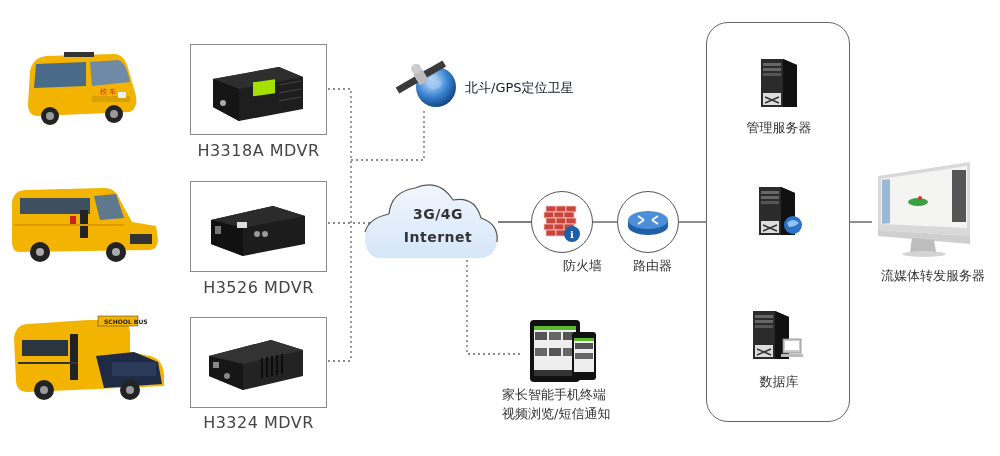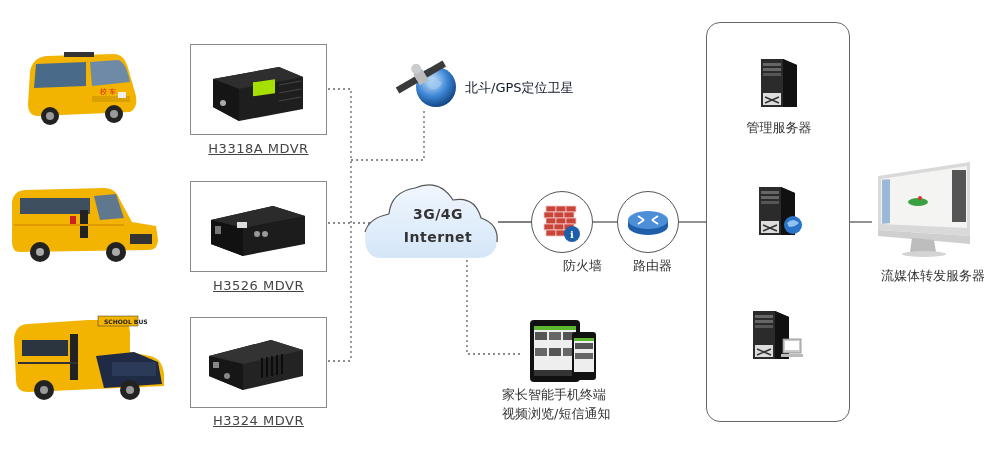--- a/index.html
+++ b/index.html
@@ -5,30 +5,30 @@
   * { box-sizing: border-box; margin: 0; padding: 0; }
   html, body { width: 1000px; height: 456px; background: #ffffff; overflow: hidden; }
   body { position: relative; font-family: "DejaVu Sans", "Liberation Sans", sans-serif; color: #333; }
   .abs { position: absolute; }
   svg.lines { position: absolute; left: 0; top: 0; width: 1000px; height: 456px; }
 
   
   .bus { position: absolute; }
   
   .mdvr-box { position: absolute; width: 137px; height: 91px; border: 1.5px solid #8a8a8a; background: #fff; }
-  .mdvr-label { position: absolute; width: 137px; text-align: center; font-size: 13px; color: #444; letter-spacing: 0.5px; text-decoration: underline; }
+  .mdvr-label { position: absolute; width: 137px; text-align: center; font-size: 16px; color: #444; letter-spacing: 0.5px; }
 
   .sat-label { position: absolute; left: 465px; top: 79px; font-size: 13px; color: #0f172a; }
 
   .cloud-text { position: absolute; left: 378px; width: 120px; text-align: center; font-weight: bold; color: #333; font-size: 14px; letter-spacing: 0.5px; }
 
   .node-circle { position: absolute; width: 62px; height: 62px; border: 1.5px solid #555; border-radius: 50%; background: #fff; }
   .node-label { position: absolute; width: 80px; text-align: right; font-size: 13px; color: #333; }
 
-  .server-group { position: absolute; left: 706px; top: 22px; width: 144px; height: 400px; border: 1.5px solid #666; border-radius: 14px; background: #fff; }
+  .server-group { position: absolute; left: 706px; top: 22px; width: 144px; height: 400px; border: 1.5px solid #666; border-radius: 22px; background: #fff; }
   .server-label { position: absolute; width: 144px; text-align: center; font-size: 13px; color: #333; left: 0; }
 
   .phone-label { position: absolute; left: 502px; width: 150px; text-align: left; font-size: 13px; color: #333; line-height: 18px; }
   .client-label { position: absolute; left: 868px; top: 267px; width: 130px; text-align: center; font-size: 13px; color: #333; }
 </style>
 </head>
 <body>
 
 <svg class="lines" viewBox="0 0 1000 456">
   <g stroke="#666" stroke-width="1.3" stroke-dasharray="2,3" fill="none">
@@ -258,20 +258,21 @@
     <polygon points="26,4 40,10 40,52 26,52" fill="#111"></polygon>
     <rect x="6" y="8" width="18" height="3" fill="#666"></rect>
       <rect x="6" y="13" width="18" height="3" fill="#666"></rect>
       <rect x="6" y="18" width="18" height="3" fill="#555"></rect>
     <path d="M6 38 L24 38 L24 50 L6 50 Z" fill="#ddd"></path>
     <path d="M8 42 L22 48 M22 42 L8 48" stroke="#333" stroke-width="1.5"></path>
     <rect x="34" y="32" width="18" height="14" fill="#ccc" stroke="#888" stroke-width="0.8"></rect>
     <rect x="36" y="34" width="14" height="9" fill="#fff"></rect>
     <rect x="32" y="47" width="22" height="3" fill="#bbb"></rect>
   </svg>
+  <div class="server-label" style="top:350px">数据库</div>
 </div>
 
 <svg class="abs" style="left:872px;top:158px" width="104" height="100" viewBox="0 0 104 100">
   <polygon points="6,18 98,4 98,78 6,72" fill="#d9d9d9"></polygon>
   <polygon points="9,21 95,8 95,70 9,66" fill="#f4f4f2"></polygon>
   <rect x="10" y="22" width="8" height="44" fill="#9ab8d8" transform="skewY(-2)"></rect>
   <ellipse cx="46" cy="44" rx="10" ry="4" fill="#3aa040"></ellipse>
   <circle cx="48" cy="40" r="2" fill="#d33"></circle>
   <rect x="80" y="12" width="14" height="52" fill="#555"></rect>
   <polygon points="6,72 98,78 98,86 6,78" fill="#cfcfcf"></polygon>

